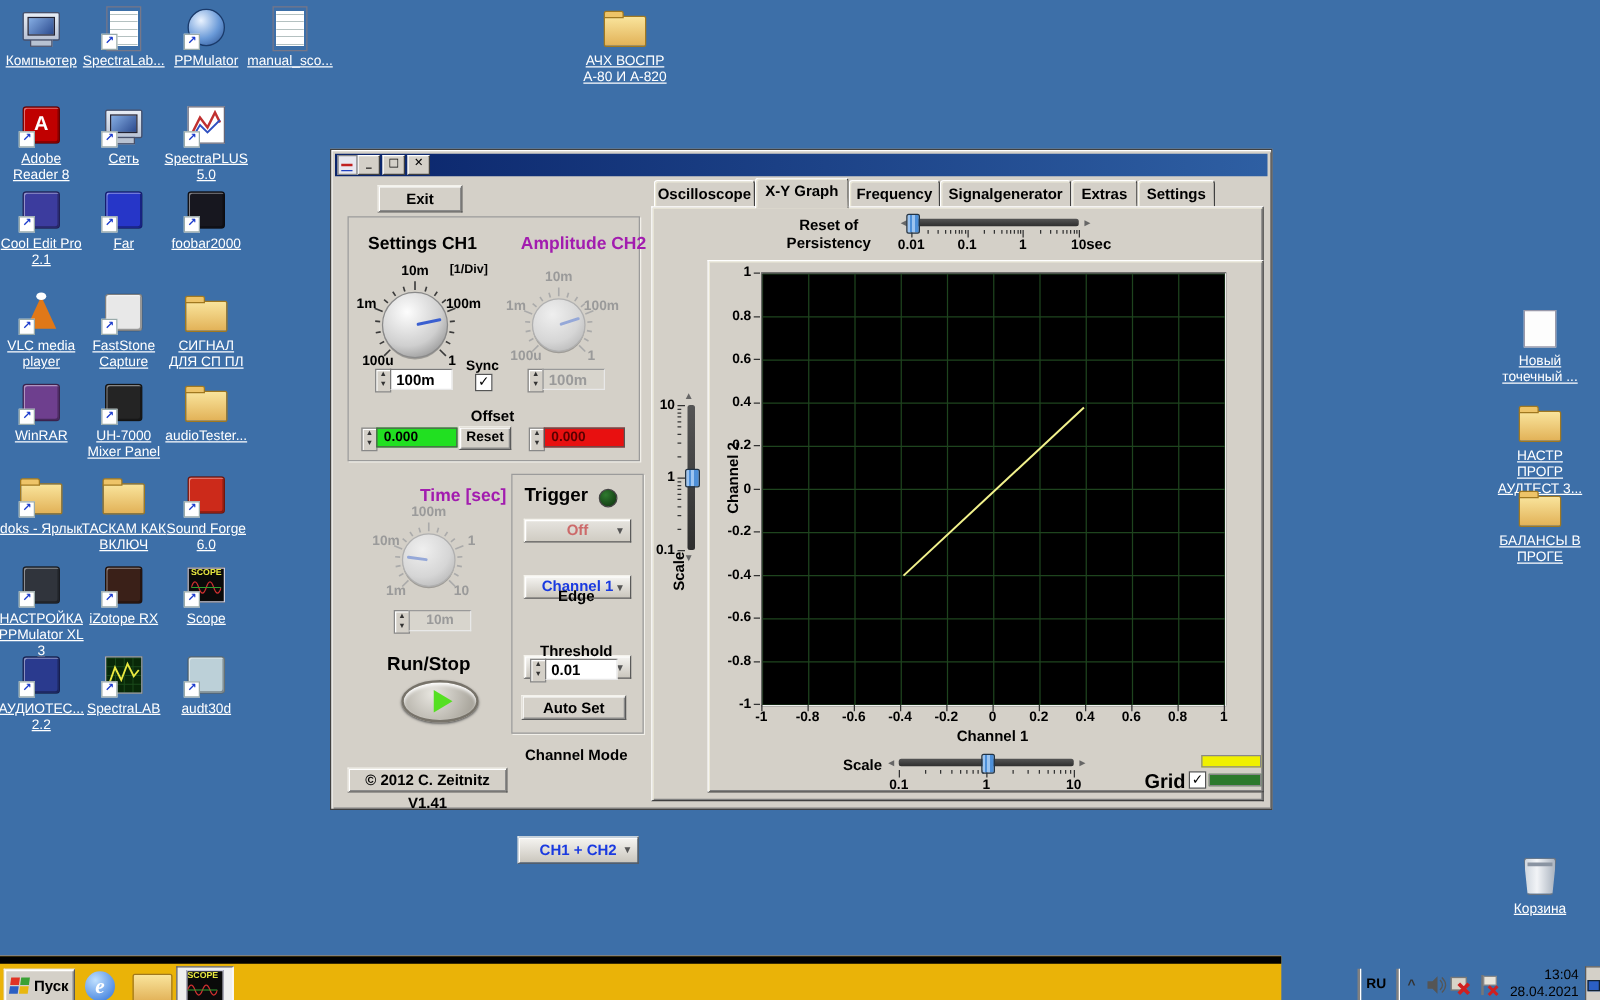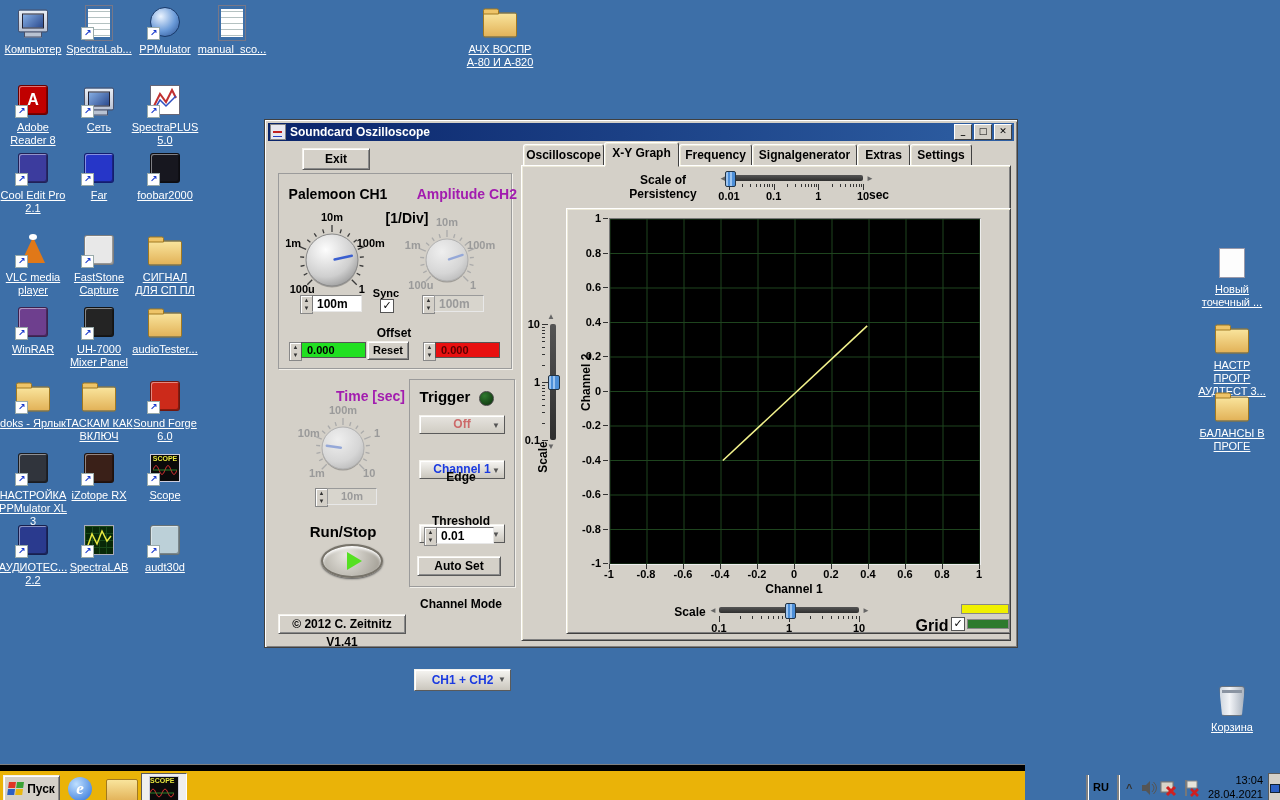--- a/index.html
+++ b/index.html
@@ -314,43 +314,42 @@
         <div class="glyph">
           <span class="gbin"></span>
         </div>
         <div class="lbl">Корзина</div>
       </div>
     </div>
 
   <div id="win">
     <div class="tbar">
       <span class="ticon"></span>
-      <span class="ttl">Soundcard Oszilloscope</span>
       <span class="wbtn">_</span>
       <span class="wbtn">□</span>
       <span class="wbtn">✕</span>
     </div>
 
     <div class="btn abs" style="left:37px;top:28px;width:66px;height:20px;line-height:20px">Exit</div>
 
     <div id="tabs">
         <div class="tab" style="left: 258px; width: 79px;">Oscilloscope</div>
         <div class="tab active" style="left: 339px; width: 73px;">X-Y Graph</div>
         <div class="tab" style="left: 414px; width: 71px;">Frequency</div>
         <div class="tab" style="left: 487px; width: 103px;">Signalgenerator</div>
         <div class="tab" style="left: 592px; width: 51px;">Extras</div>
         <div class="tab" style="left: 645px; width: 60px;">Settings</div>
       </div>
 
     <div class="abs raised" style="left:256px;top:45px;width:488px;height:474px"></div>
 
     <div class="abs sunkline" style="left:13px;top:53px;width:232px;height:194px"></div>
-    <div class="abs blab" style="left:3px;top:66px;width:140px;font-size:14px">Palemoon CH1</div>
+    <div class="abs blab" style="left:3px;top:66px;width:140px;font-size:14px">Settings CH1</div>
     <div class="abs glab" style="left:112px;top:66px;width:140px;font-size:14px">Amplitude CH2</div>
-    <div class="abs blab" style="left:92px;top:90px;width:100px;font-size:14px">[1/Div]</div>
+    <div class="abs blab" style="left:60px;top:90px;width:100px;font-size:10px">[1/Div]</div>
 
     <div id="knob-ch1" class="abs" style="left:7px;top:88px;width:120px;height:104px">
         <svg width="120" height="104" style="position:absolute;left:0;top:0">
           <defs>
             <radialGradient id="gknob-ch1" cx="38%" cy="30%" r="75%">
               <stop offset="0%" stop-color="#fdfdfd"></stop>
               <stop offset="70%" stop-color="#cfcfcf"></stop>
               <stop offset="100%" stop-color="#9e9e9e"></stop>
             </radialGradient>
           </defs>
@@ -505,21 +504,21 @@
         <i>▲</i>
         <i>▼</i>
       </span>
     <div class="fieldw abs" style="left:171px;top:407px;width:48px;height:13px">0.01</div>
     <div class="btn abs" style="left:152px;top:436px;width:82px;height:18px;line-height:18px">Auto Set</div>
 
     <div class="abs blab" style="left:134px;top:477px;width:124px;font-size:12px">Channel Mode</div>
     <div class="dd abs" style="left:149px;top:492px;width:95px;height:20px;line-height:20px;color:#1a3ae0"><span>CH1 + CH2</span><span class="arr">▼</span></div>
     <div class="abs btn" style="left:13px;top:494px;width:126px;height:18px;line-height:18px;font-size:12px;cursor:default">© 2012   C. Zeitnitz V1.41</div>
 
-    <div class="abs blab" style="left:340px;top:53px;width:116px;font-size:12px">Scale of Persistency</div>
+    <div class="abs blab" style="left:340px;top:53px;width:116px;font-size:12px">Reset of Persistency</div>
     <div id="persist-slider" class="abs" style="left:456px;top:50px;width:160px;height:34px">
         <span class="sarr" style="left:-2px;top:4px">◄</span>
         <div class="slider-track" style="left:8px;top:5px;width:134px;height:6px"></div>
         <span class="sarr" style="left:145px;top:4px">►</span>
         <div class="tick-h" style="left:8px;top:14px;height:6px"></div>
         <div class="tick-h" style="left:21.446006472991158px;top:14px;height:3px"></div>
         <div class="tick-h" style="left:29.311416044144924px;top:14px;height:3px"></div>
         <div class="tick-h" style="left:34.892012945982316px;top:14px;height:3px"></div>
         <div class="tick-h" style="left:39.22066019367551px;top:14px;height:3px"></div>
         <div class="tick-h" style="left:42.757422517136085px;top:14px;height:3px"></div>

